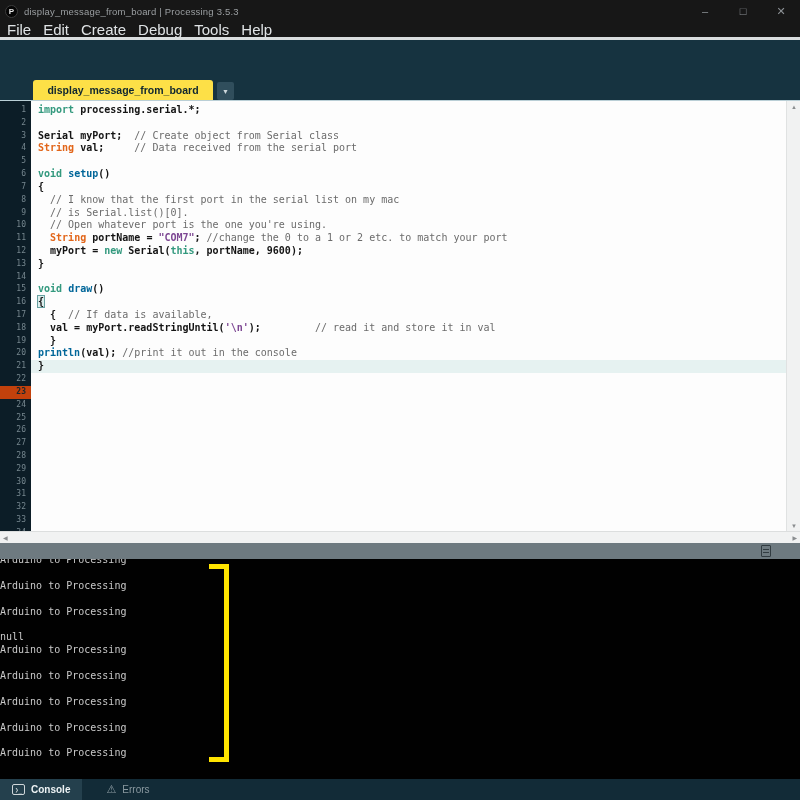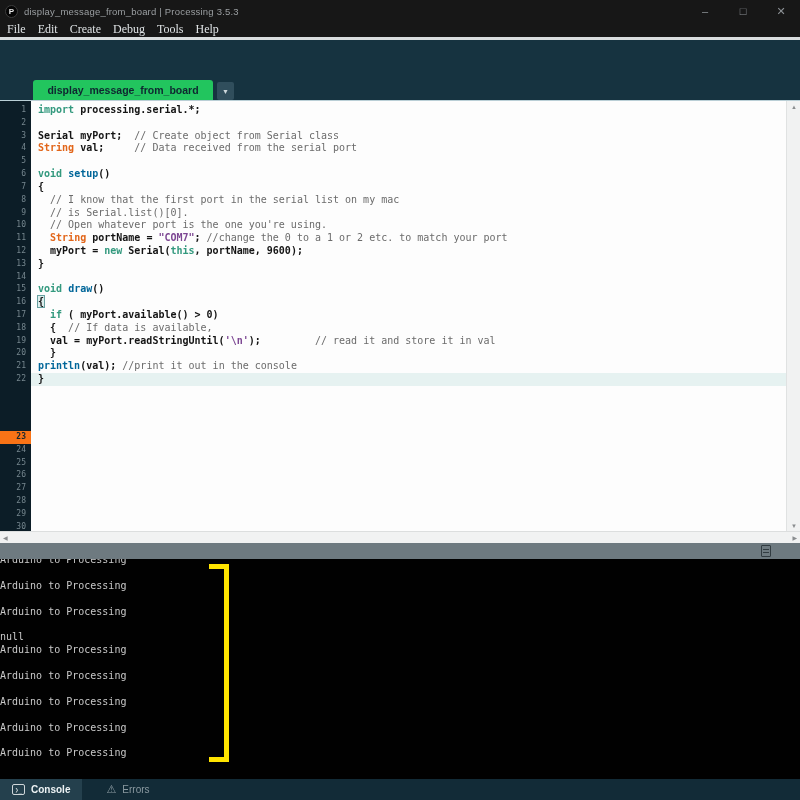--- a/index.html
+++ b/index.html
@@ -14,21 +14,21 @@
           border:1px solid #3d3d3d; color:#e8e8e8; font-size:8px; font-weight:bold;
           display:flex; align-items:center; justify-content:center; margin:0 6px 0 5px; }
   .win-title { font-size:9.5px; color:#9b9fa2; letter-spacing:.2px; }
   .win-controls { position:absolute; right:0; top:0; height:22px; display:flex; }
   .win-btn { width:38px; height:22px; color:#8d9296; font-size:11px;
              display:flex; align-items:center; justify-content:center; }
 
   
   .menubar { position:absolute; left:0; top:22px; width:800px; height:15px;
              background:#171717; display:flex; align-items:center; padding-left:2px; }
-  .menu-item { font-size:12px; color:#dfe3e5; padding:0 7px 0 5px;font-family:Liberation Serif, serif; }
+  .menu-item { font-size:15px; color:#dfe3e5; padding:0 7px 0 5px; }
   .menu-sep { position:absolute; left:0; top:37px; width:800px; height:3px; background:#d9ddde; }
 
   
   .toolbar { position:absolute; left:0; top:40px; width:800px; height:38px; background:#163340; }
   .round-btn { position:absolute; width:25px; height:25px; border-radius:50%;
                background:#d9dfe1; display:flex; align-items:center; justify-content:center;
                color:#163340; }
   .run-btn  { left:33px; top:46px; font-size:11px; padding-left:2px; }
   .stop-btn { left:63px; top:46px; font-size:10px; }
   .debug-btn { position:absolute; left:716px; top:48px; width:23px; height:23px;
@@ -36,35 +36,35 @@
                justify-content:center; }
   .mode-btn { position:absolute; left:752px; top:49px; width:45px; height:20px;
               border:1px solid #98aab2; border-radius:2px; display:flex; align-items:center;
               justify-content:center; gap:4px; color:#e9eef0; }
   .mode-label { font-size:10px; }
   .mode-arrow { font-size:6px; padding-top:1px; }
 
   
   .tabstrip { position:absolute; left:0; top:78px; width:800px; height:22px; background:#163340; }
   .sketch-tab { position:absolute; left:33px; top:2px; width:180px; height:20px;
-                background:#22c55e; border-radius:3px 3px 0 0; display:flex;
+                background:#fde047; border-radius:3px 3px 0 0; display:flex;
                 align-items:center; justify-content:center; }
   .sketch-tab span { font-size:10.5px; font-weight:bold; color:#0f2630; }
   .tab-dd { position:absolute; left:217px; top:4px; width:17px; height:18px;
             background:#304e5c; border-radius:2px; display:flex; align-items:center;
             justify-content:center; color:#cdd8dc; font-size:7px; }
 
   
   .editor { position:absolute; left:0; top:100px; width:800px; height:431px;
             background:#fdfdfd; border-top:1px solid #bacfd6; overflow:hidden; }
   .gutter { position:absolute; left:0; top:0; width:31px; height:431px; background:#0c1d27;
             padding-top:3px; }
   .gn { height:12.82px; line-height:12.82px; font-family:"DejaVu Sans Mono", monospace;
         font-size:8px; color:#76878f; text-align:right; padding-right:5px; }
-  .gn.cur { background:#f97316; color:#16262e; font-weight:bold;margin-top:45px; }
+  .gn.cur { background:#c2410c; color:#16262e; font-weight:bold; }
   .code { position:absolute; left:31px; top:0; width:755px; height:431px; padding-top:3px; }
   .cl { height:12.82px; line-height:12.82px; font-family:"DejaVu Sans Mono", monospace;
         font-size:10px; white-space:pre; padding-left:7px; }
   .cl.cur { background:#e6f2f1; }
   .tk-k { color:#33997e; font-weight:600; }
   .tk-f { color:#006699; font-weight:700; }
   .tk-t { color:#e2661a; font-weight:700; }
   .tk-s { color:#7d4793; font-weight:600; }
   .tk-c { color:#6b6b6b; }
   .tk-p { color:#141414; font-weight:600; }
@@ -213,21 +213,20 @@
         <div class="cl"><span class="tk-p">{</span></div>
         <div class="cl"><span class="tk-c">  // I know that the first port in the serial list on my mac</span></div>
         <div class="cl"><span class="tk-c">  // is Serial.list()[0].</span></div>
         <div class="cl"><span class="tk-c">  // Open whatever port is the one you're using.</span></div>
         <div class="cl"><span class="tk-p">  </span><span class="tk-t">String</span><span class="tk-p"> portName = </span><span class="tk-s">"COM7"</span><span class="tk-p">; </span><span class="tk-c">//change the 0 to a 1 or 2 etc. to match your port</span></div>
         <div class="cl"><span class="tk-p">  myPort = </span><span class="tk-k">new</span><span class="tk-p"> Serial(</span><span class="tk-k">this</span><span class="tk-p">, portName, 9600);</span></div>
         <div class="cl"><span class="tk-p">}</span></div>
         <div class="cl"></div>
         <div class="cl"><span class="tk-k">void</span><span class="tk-p"> </span><span class="tk-f">draw</span><span class="tk-p">()</span></div>
         <div class="cl"><span class="tk-b">{</span></div>
-        <div class="cl"><span class="tk-p">  </span><span class="tk-k">if</span><span class="tk-p"> ( myPort.available() &gt; 0)</span></div>
         <div class="cl"><span class="tk-p">  {  </span><span class="tk-c">// If data is available,</span></div>
         <div class="cl"><span class="tk-p">  val = myPort.readStringUntil(</span><span class="tk-s">'\n'</span><span class="tk-p">);         </span><span class="tk-c">// read it and store it in val</span></div>
         <div class="cl"><span class="tk-p">  }</span></div>
         <div class="cl"><span class="tk-f">println</span><span class="tk-p">(val); </span><span class="tk-c">//print it out in the console</span></div>
         <div class="cl cur"><span class="tk-p">}</span></div>
         <div class="cl"></div>
         <div class="cl"></div>
         <div class="cl"></div>
         <div class="cl"></div>
         <div class="cl"></div>

